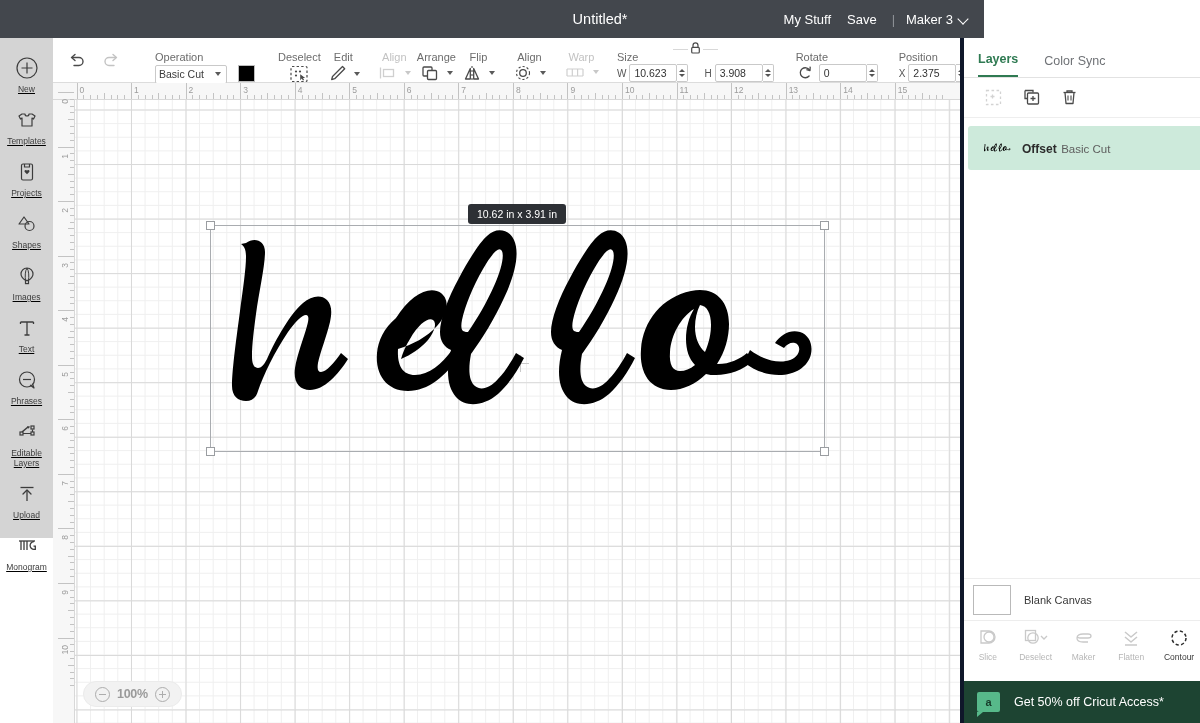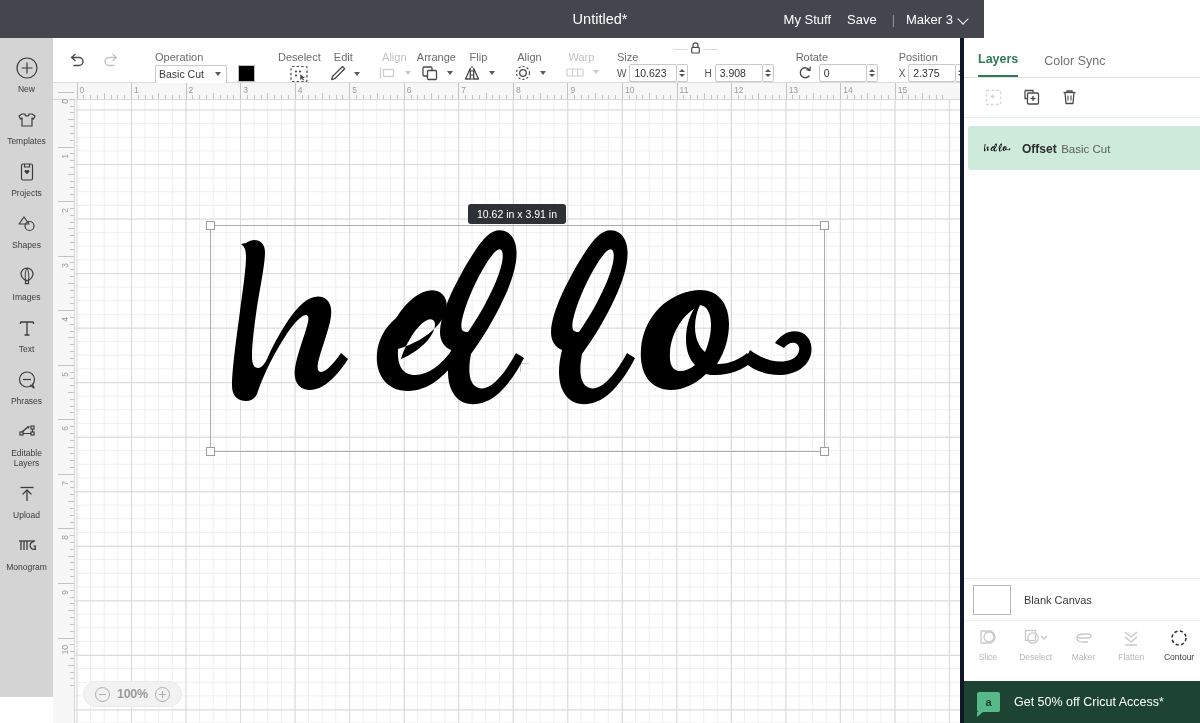--- a/index.html
+++ b/index.html
@@ -41,23 +41,24 @@
   #makeit {
     margin-left: 10px;
     width: 137px; height: 26px; border-radius: 13px;
     background: #2f7a52; color: #fff; border: none;
     font-size: 12.5px; font-weight: bold; cursor: pointer;
     font-family: "Liberation Sans", sans-serif;
   }
 
   
   #sidebar {
-    position: absolute; left: 0; top: 38px; width: 53px; height: 659px;
+    position: absolute; left: 0; top: 38px; width: 53px; height: 500px;
     background: #d4d4d4;
     padding-top: 10px;
+    text-decoration: underline;
   }
   .sb-item {
     width: 53px; padding: 7px 0 6px; text-align: center; cursor: pointer;
   }
   .sb-item .ic { display:block; height: 26px; margin: 0 auto 3px; }
   .sb-item .lbl {
     display:block; font-size: 8.5px; color: #3c3c3c; line-height: 10px;
     font-family: "Liberation Sans", sans-serif;
   }
 

